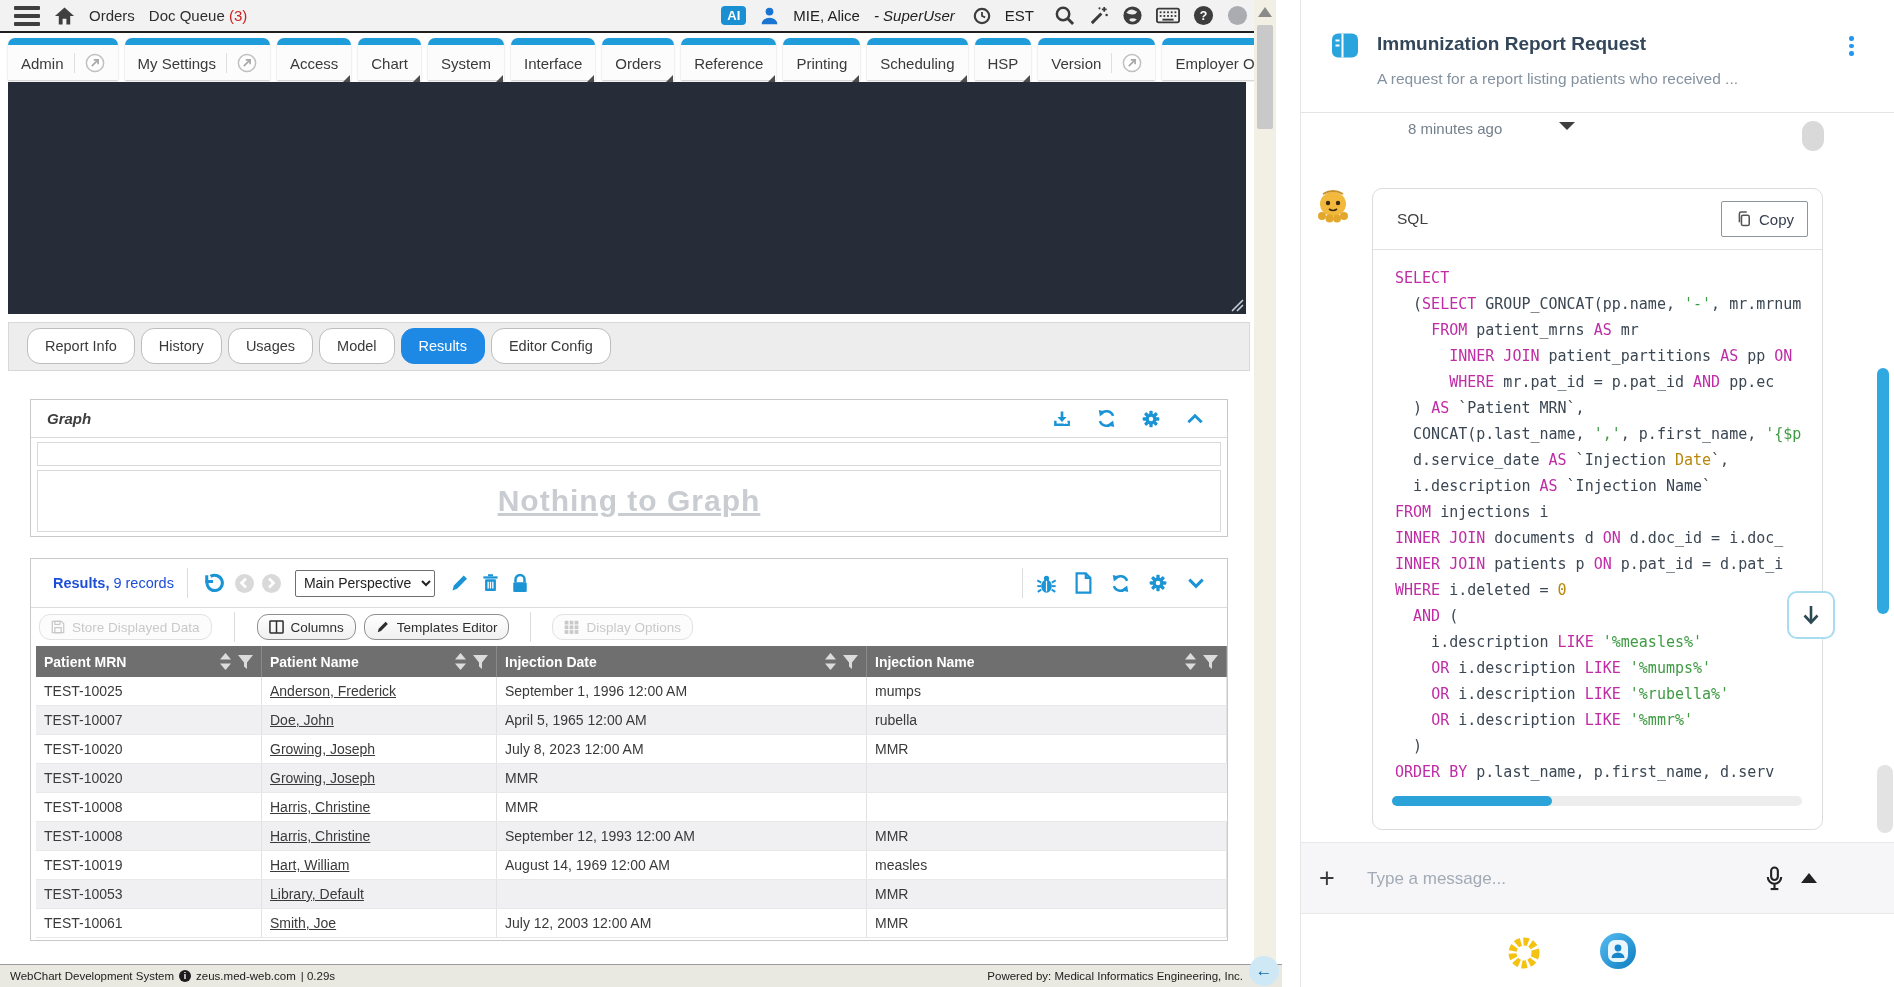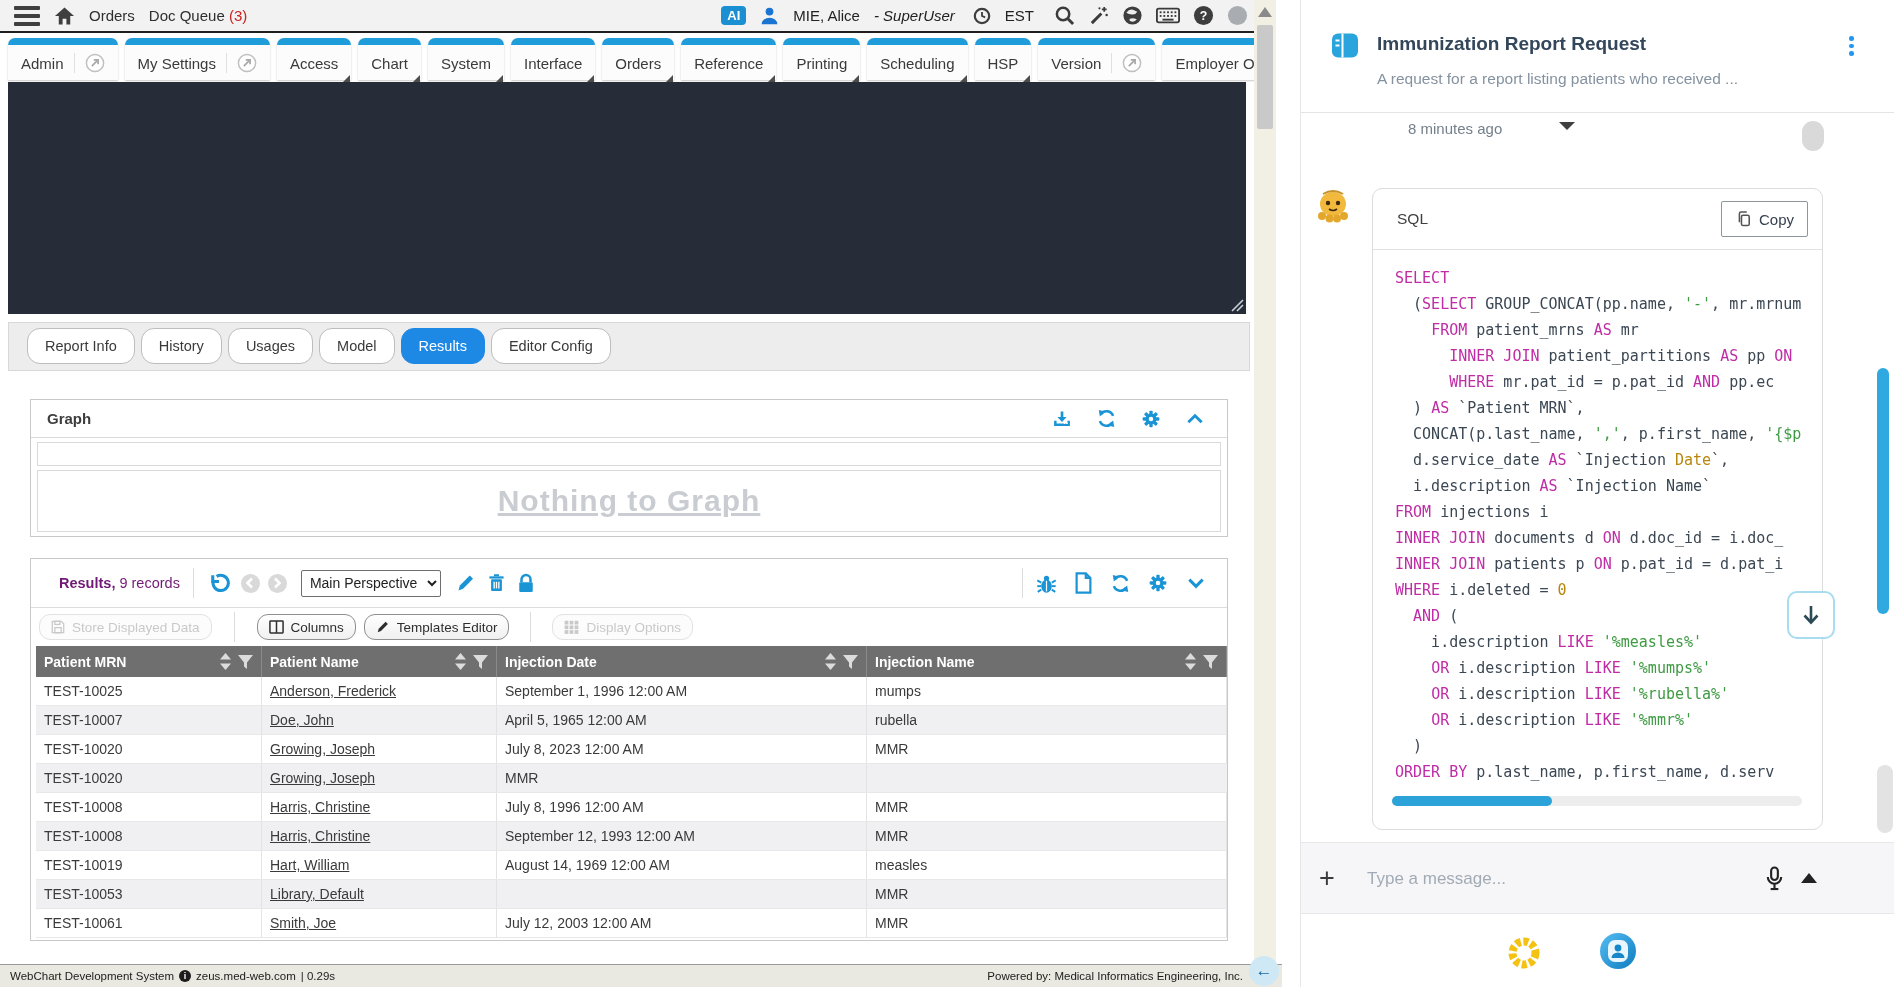--- a/index.html
+++ b/index.html
@@ -52,30 +52,30 @@
     background:#ededee; border:1px solid #d8d8d8;
     display:flex; align-items:flex-end; gap:6px; padding:0 0 6px 18px;
   }
   .dtab { height:36px; padding:0 17px; display:flex; align-items:center; font-size:14.5px; color:#3a3a3a;
     background:#fff; border:1px solid #bdbdbd; border-radius:13px; cursor:pointer; }
   .dtab.active { background:#1e88e5; border-color:#1e88e5; color:#fff; }
 
   .panel { position:absolute; left:30px; width:1198px; border:1px solid #c9c9c9; background:#fff; }
   .graph-panel { top:399px; height:138px; }
   .graph-header { height:38px; border-bottom:1px solid #d9d9d9; display:flex; align-items:center; padding:0 16px; }
-  .graph-title { font-size:15px; font-weight:bold; color:#3d3d3d; }
+  .graph-title { font-size:15px; font-weight:bold; color:#3d3d3d;font-style:italic; }
   .graph-icons { margin-left:auto; display:flex; align-items:center; gap:24px; color:#1b94d6; padding-right:6px; }
   .graph-strip { margin:4px 6px 0 6px; height:24px; border:1px solid #d9d9d9; }
   .graph-nothing { margin:4px 6px; height:62px; border:1px solid #d9d9d9;
     display:flex; align-items:center; justify-content:center;
     font-size:30px; font-weight:bold; color:#c9cdd2; letter-spacing:1px;text-decoration:underline; }
 
   .results-panel { top:558px; height:383px; }
   .res-toolbar { height:49px; border-bottom:1px solid #dcdcdc; display:flex; align-items:center; padding:0 12px 0 8px; }
-  .res-title { font-size:14.5px; color:#701a75; margin-left:20px; white-space:nowrap; }
+  .res-title { font-size:14.5px; color:#1d4ed8; margin-left:14px; white-space:nowrap; }
   .res-title b { font-weight:bold; }
   .vsep { width:1px; height:30px; background:#dcdcdc; margin:0 13px; flex:0 0 auto; }
   .tool-icon { color:#1b94d6; cursor:pointer; flex:0 0 auto; }
   .nav-circle { width:19px; height:19px; border-radius:50%; background:#d9d9d9; display:flex; align-items:center; justify-content:center; flex:0 0 auto; cursor:default; }
   .persp-select { width:140px; height:27px; border:1px solid #6f6f6f; border-radius:2px; background:#fff;
     font-family:"Liberation Sans",sans-serif; font-size:14px; color:#222; padding:0 4px; margin-left:14px; }
   .res-toolbar .spacer { flex:1; }
   .right-icons { display:flex; align-items:center; gap:17px; padding-right:8px; }
 
   .res-buttons { height:38px; display:flex; align-items:center; }
@@ -603,21 +603,20 @@
             <div class="td">
               <span class="link">Growing, Joseph</span>
             </div>
             <div class="td">MMR</div>
           </div>
           <div class="tr row">
             <div class="td">TEST-10008</div>
             <div class="td">
               <span class="link">Harris, Christine</span>
             </div>
-            <div class="td">July 8, 1996 12:00 AM</div>
             <div class="td">MMR</div>
           </div>
           <div class="tr row">
             <div class="td">TEST-10008</div>
             <div class="td">
               <span class="link">Harris, Christine</span>
             </div>
             <div class="td">September 12, 1993 12:00 AM</div>
             <div class="td">MMR</div>
           </div>

